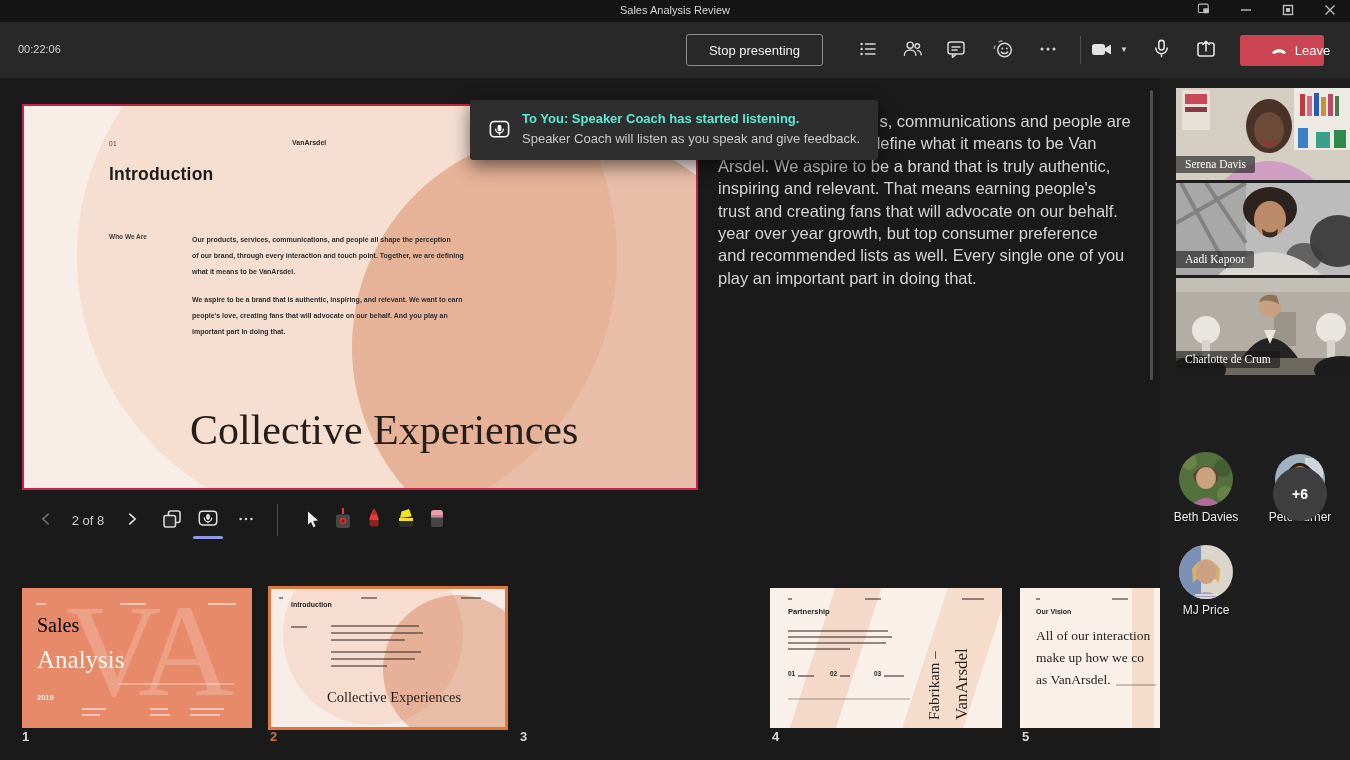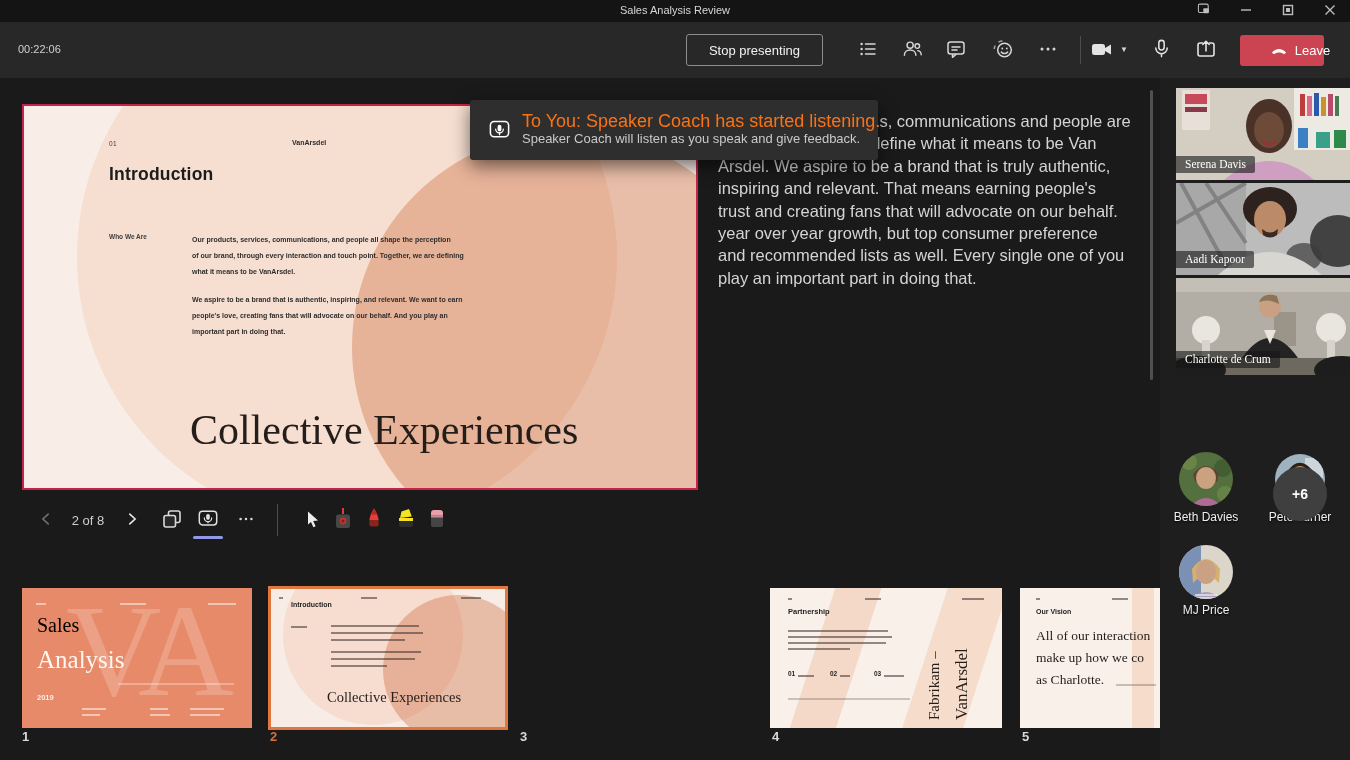--- a/index.html
+++ b/index.html
@@ -43,21 +43,21 @@
   .sl-body  { position:absolute; left:168px; font-size:7px; font-weight:bold; color:#2e2e2e; line-height:16px; white-space:nowrap; }
   #sl-title { left:166px; top:300px; font-family:"Liberation Serif",serif; font-size:42px; color:#241d1a; white-space:nowrap; }
 
   
   #notes { position:absolute; left:718px; top:110px; width:430px; font-size:16.5px; line-height:22.4px; color:#d4d4d4; }
   #notes-scrollbar { position:absolute; left:1150px; top:90px; width:3px; height:290px; background:#4f4f4f; border-radius:2px; }
 
   
   #toast { position:absolute; left:470px; top:100px; width:408px; height:60px; background:#2e2e2e;
     border-radius:3px; box-shadow:0 6px 18px rgba(0,0,0,.55); z-index:30; }
-  #toast-title { position:absolute; left:52px; top:11px; font-size:18px; font-weight:normal; color:#f97316; white-space:nowrap; }
+  #toast-title { position:absolute; left:52px; top:11px; font-size:13px; font-weight:bold; color:#5eead4; white-space:nowrap; }
   #toast-sub   { position:absolute; left:52px; top:31px; font-size:13px; color:#c9c9c9; white-space:nowrap; }
   #toast-icon  { position:absolute; left:18px; top:19px; }
 
   
   .navbtn { position:absolute; background:none; border:none; display:flex; align-items:center; justify-content:center; width:28px; height:28px; top:506px; color:#d9d9d9; }
   #nav-pos { position:absolute; left:64px; top:513px; width:48px; text-align:center; font-size:13px; color:#cfcfcf; }
   #coach-underline { position:absolute; left:193px; top:536px; width:30px; height:3px; background:#9298e8; border-radius:2px; }
   #nav-divider { position:absolute; left:277px; top:504px; width:1px; height:32px; background:#4c4c4c; }
 
   
@@ -484,18 +484,18 @@
   </div>
   <div class="thumb-num" style="left:772px">4</div>
 
   <div class="thumb" id="t5">
     <div class="abs" style="left:112px; top:0; width:22px; height:140px; background:#f5dccb"></div>
     <div class="bar" style="left:16px; top:10px; width:4px"></div>
     <div class="bar" style="left:92px; top:10px; width:16px"></div>
     <div class="abs" style="left:16px; top:20px; font-size:7px; font-weight:bold; color:#1e1e1e">Our Vision</div>
     <div class="abs serif" style="left:16px; top:40px; font-size:13.5px; color:#241d1a; white-space:nowrap">All of our interaction</div>
     <div class="abs serif" style="left:16px; top:62px; font-size:13.5px; color:#241d1a; white-space:nowrap">make up how we co</div>
-    <div class="abs serif" style="left:16px; top:84px; font-size:13.5px; color:#241d1a; white-space:nowrap">as Charlotte.</div>
+    <div class="abs serif" style="left:16px; top:84px; font-size:13.5px; color:#241d1a; white-space:nowrap">as VanArsdel.</div>
     <div class="bar" style="left:96px; top:96px; width:40px; opacity:.5"></div>
   </div>
   <div class="thumb-num" style="left:1022px">5</div>
 
 </div>
 
 </body></html>

